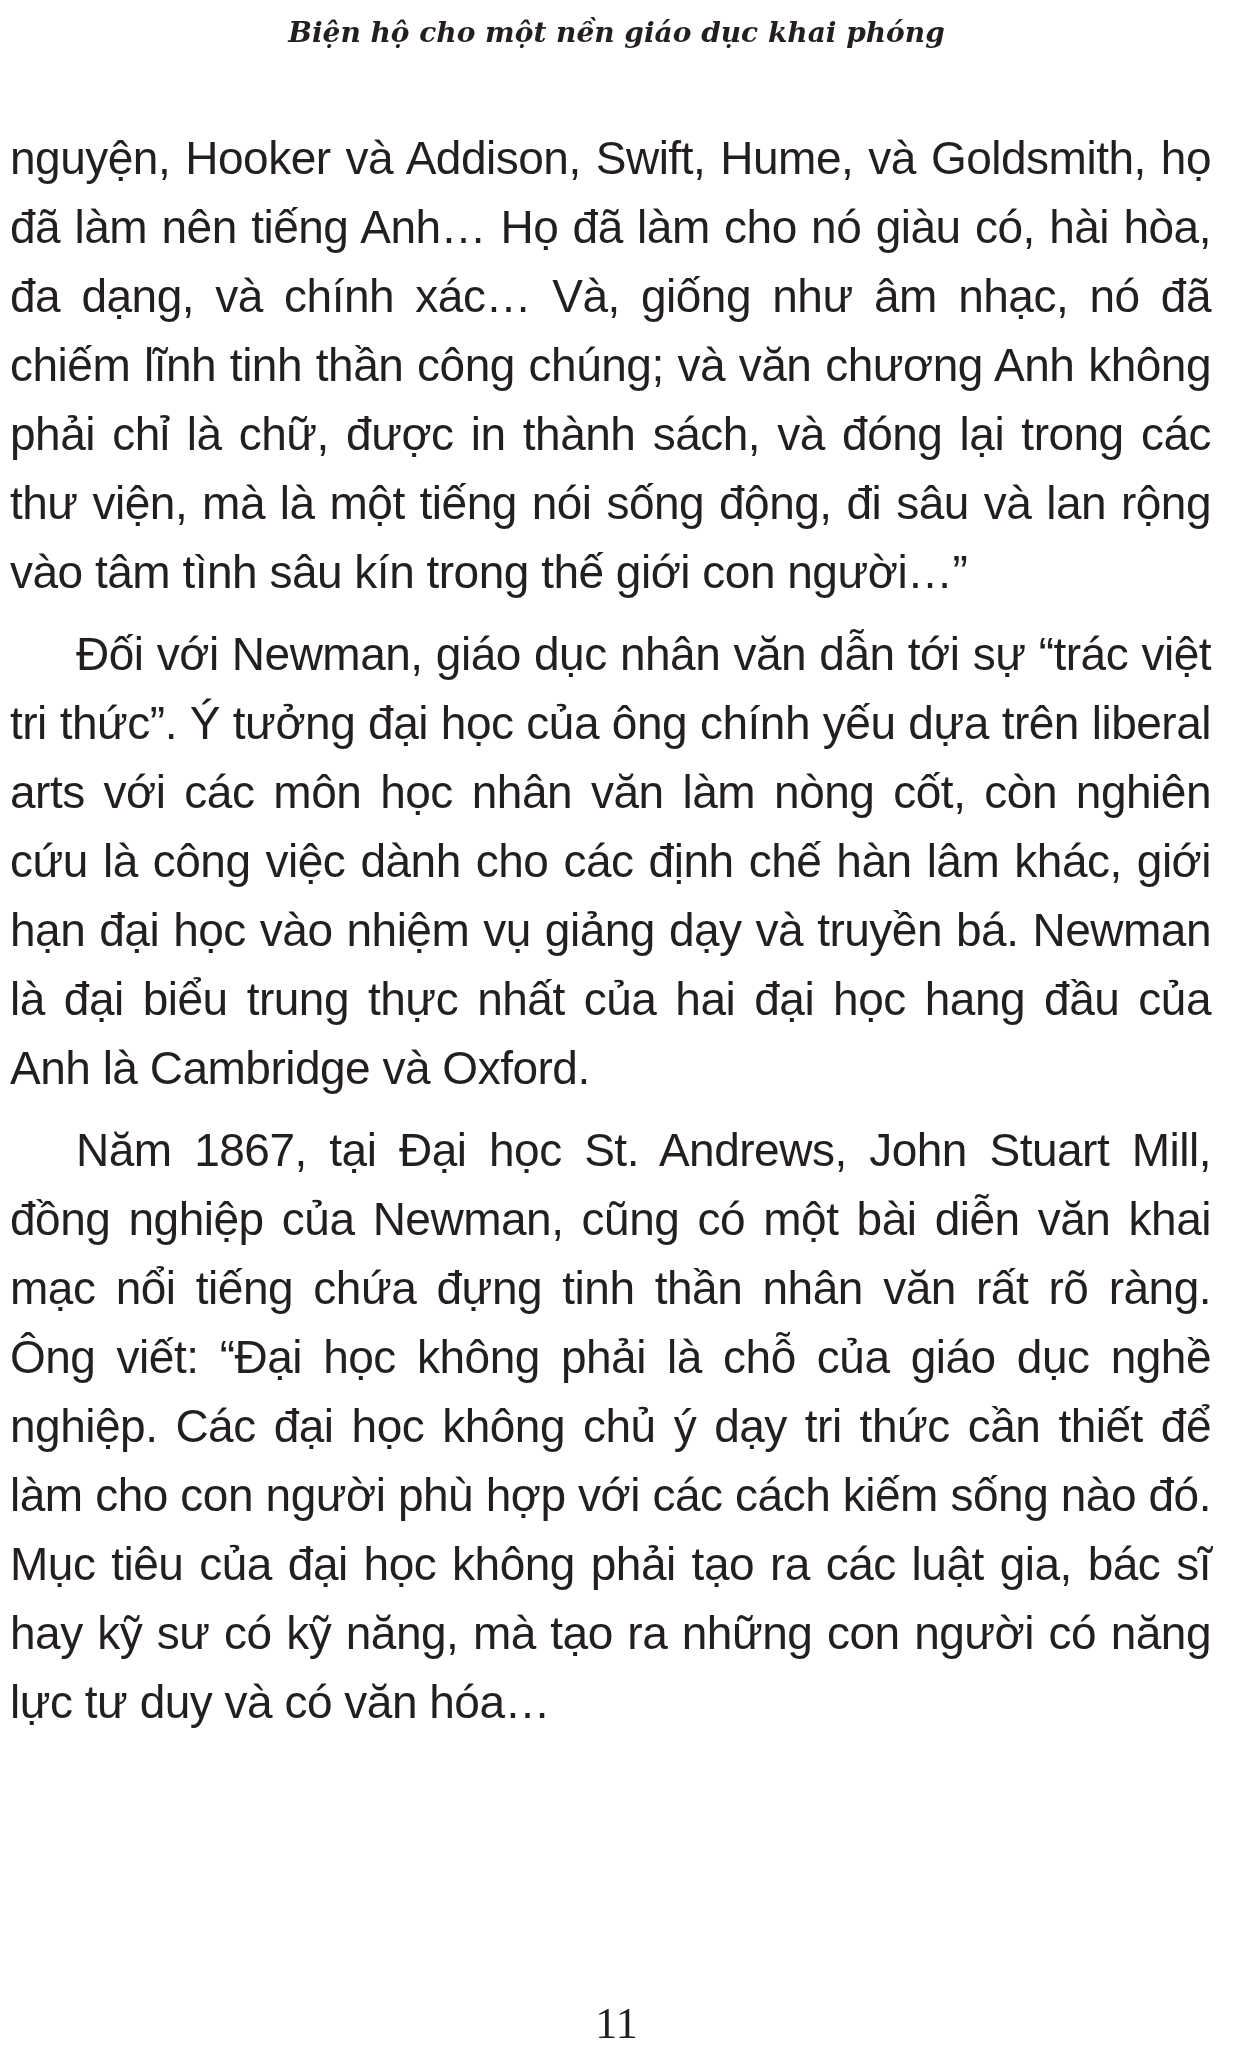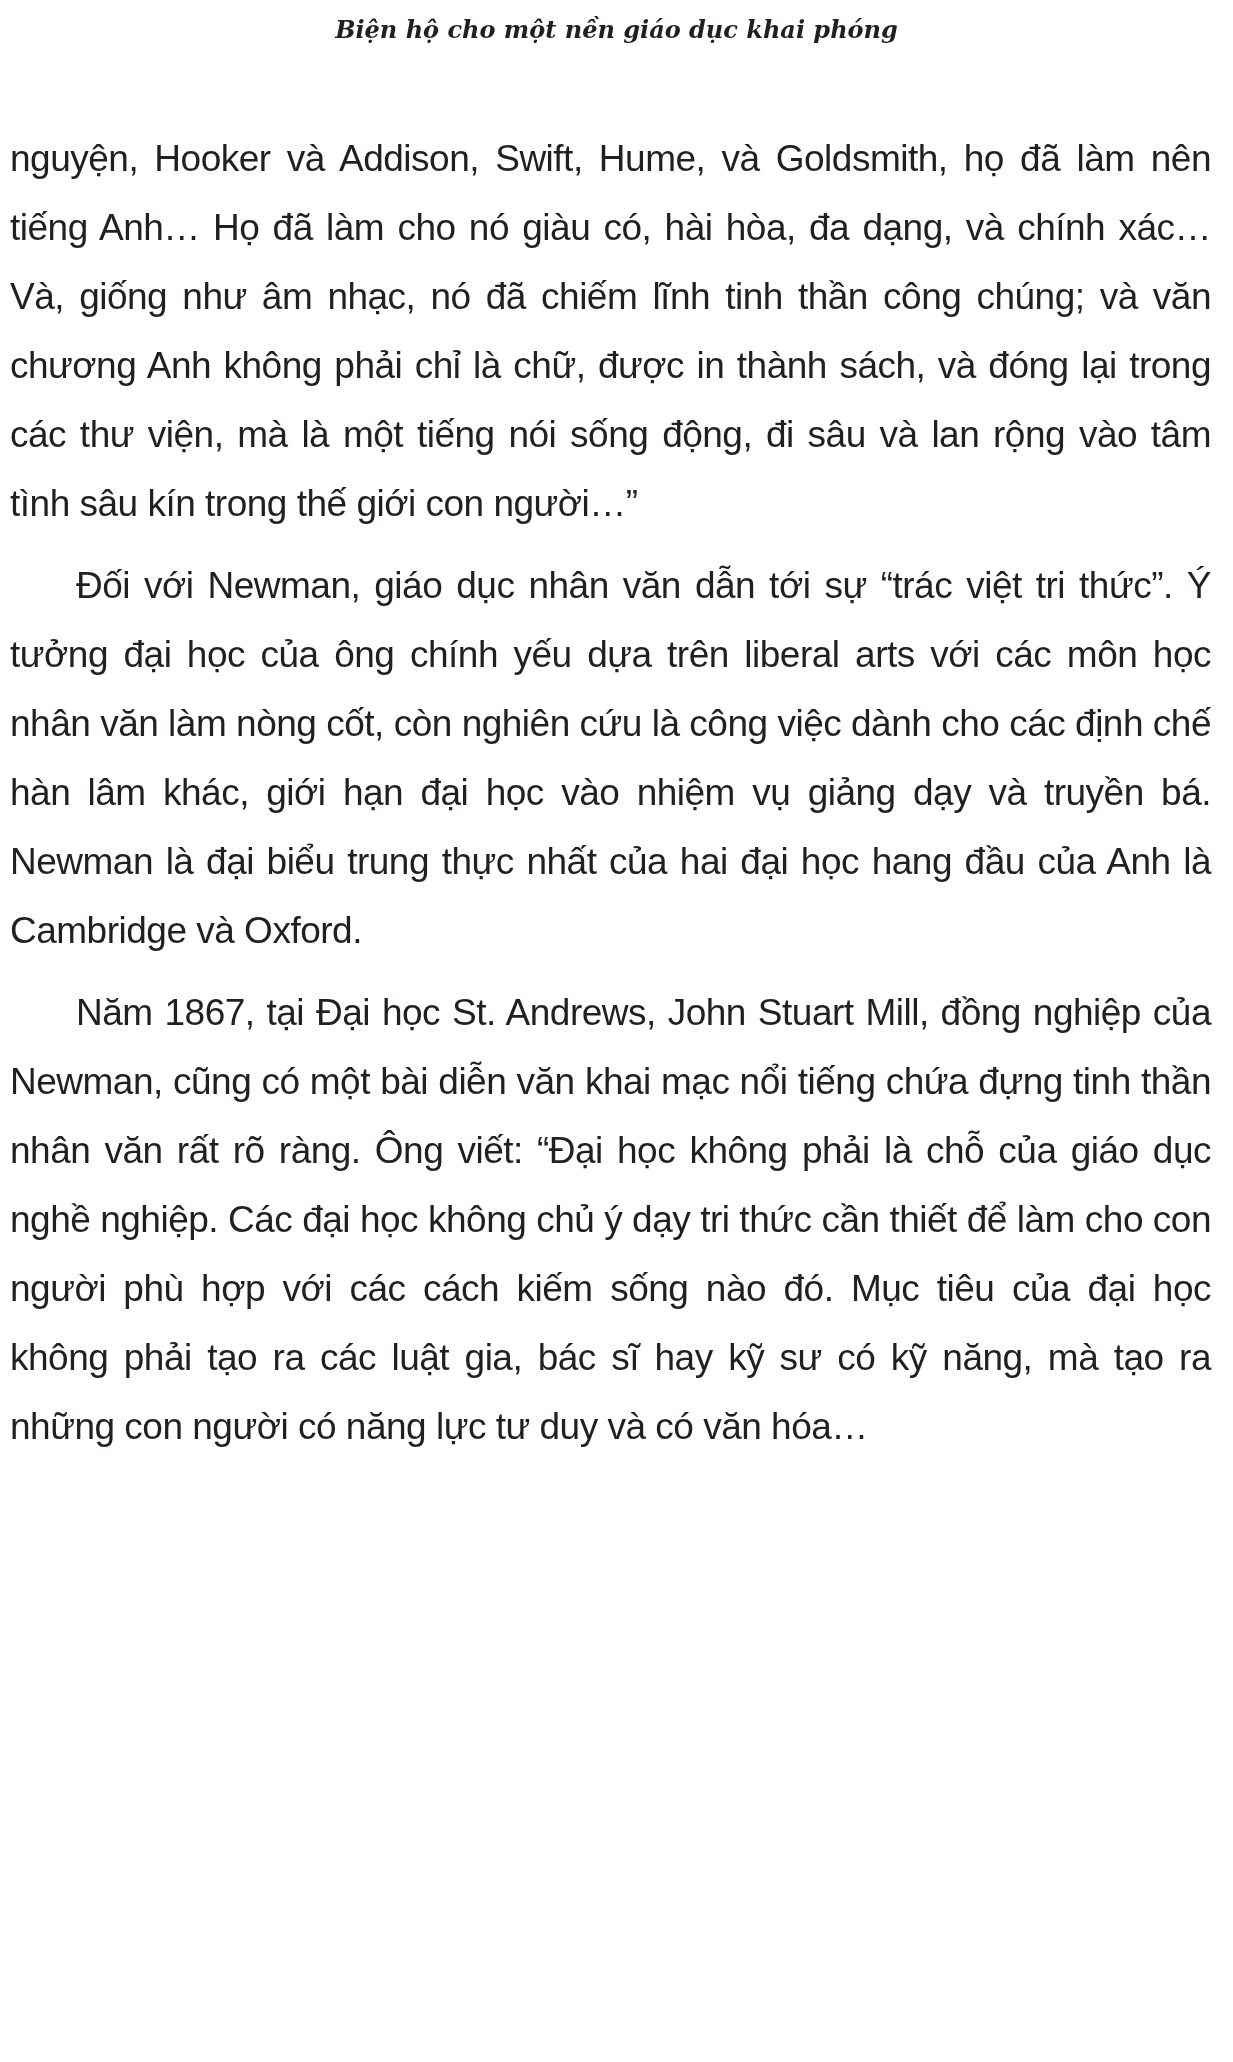--- a/index.html
+++ b/index.html
@@ -24,34 +24,34 @@
   
   .running-head {
     position: absolute;
     top: 16px;
     left: 0;
     width: 100%;
     text-align: center;
     font-family: "DejaVu Serif", "Liberation Serif", serif;
     font-style: italic;
     font-weight: 700;
-    font-size: 24px;
+    font-size: 28px;
     line-height: 1.2;
     white-space: nowrap;
   }
 
   
   .body-text {
     position: absolute;
     top: 124px;
     left: 10px;
     right: 22px;
     text-align: justify;
     text-justify: inter-word;
-    font-size: 37px;
+    font-size: 46px;
     line-height: 69px;
     letter-spacing: -0.5px;
   }
   .para {
     margin: 0;
   }
   .para + .para {
     margin-top: 13px;
   }
   .para.indent {
@@ -77,13 +77,14 @@
 
 <div class="page">
   <div class="running-head">Biện hộ cho một nền giáo dục khai phóng</div>
 
   <main class="body-text">
       <p class="para"><span>nguyện, Hooker và Addison, Swift, Hume, và Goldsmith, họ đã làm nên tiếng Anh… Họ đã làm cho nó giàu có, hài hòa, đa dạng, và chính xác… Và, giống như âm nhạc, nó đã chiếm lĩnh tinh thần công chúng; và văn chương Anh không phải chỉ là chữ, được in thành sách, và đóng lại trong các thư viện, mà là một tiếng nói sống động, đi sâu và lan rộng vào tâm tình sâu kín trong thế giới con người…”</span></p>
       <p class="para indent"><span>Đối với Newman, giáo dục nhân văn dẫn tới sự “trác việt tri thức”. Ý tưởng đại học của ông chính yếu dựa trên </span><span class="it">liberal arts</span><span> với các môn học nhân văn làm nòng cốt, còn nghiên cứu là công việc dành cho các định chế hàn lâm khác, giới hạn đại học vào nhiệm vụ giảng dạy và truyền bá. Newman là đại biểu trung thực nhất của hai đại học hang đầu của Anh là Cambridge và Oxford.</span></p>
       <p class="para indent"><span>Năm 1867, tại Đại học St. Andrews, John Stuart Mill, đồng nghiệp của Newman, cũng có một bài diễn văn khai mạc nổi tiếng chứa đựng tinh thần nhân văn rất rõ ràng. Ông viết: “Đại học không phải là chỗ của giáo dục nghề nghiệp. Các đại học không chủ ý dạy tri thức cần thiết để làm cho con người phù hợp với các cách kiếm sống nào đó. Mục tiêu của đại học không phải tạo ra các luật gia, bác sĩ hay kỹ sư có kỹ năng, mà tạo ra những con người có năng lực tư duy và có văn hóa…</span></p>
     </main>
 
+  <div class="folio">11</div>
 </div>
 
 </body></html>

